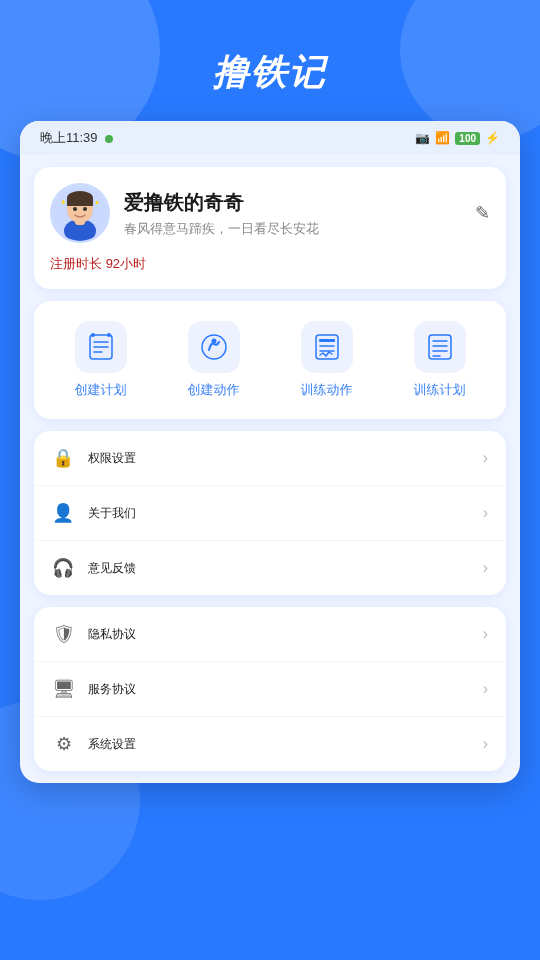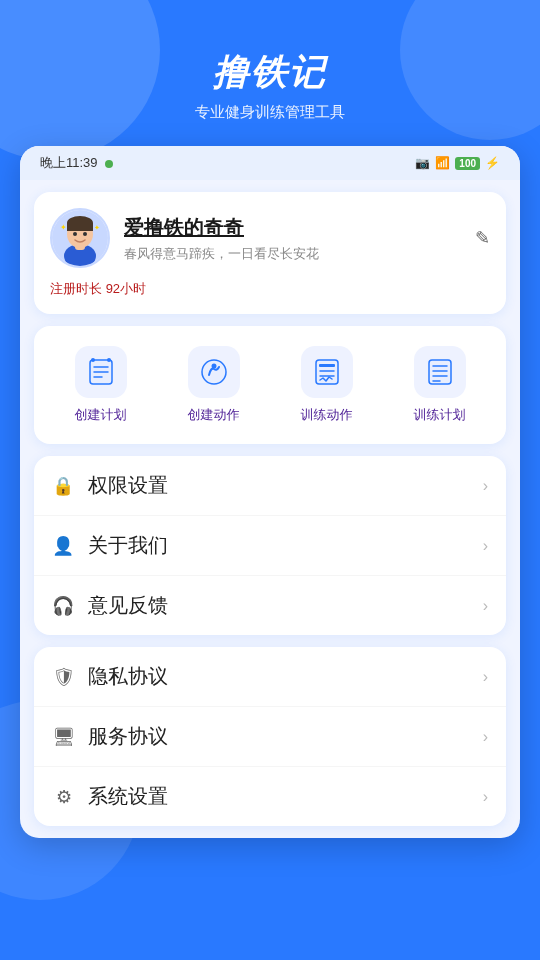--- a/index.html
+++ b/index.html
@@ -128,21 +128,20 @@
     }
     
     .user-text {
       flex: 1;
       padding-left: 14px;
     }
     .user-name {
       font-size: 20px;
       font-weight: 700;
       color: #1a1a1a;
-      text-decoration: underline;
     }
     .user-motto {
       font-size: 13px;
       color: #888;
       margin-top: 4px;
     }
     .edit-icon {
       font-size: 18px;
       color: #666;
       cursor: pointer;
@@ -180,21 +179,21 @@
       height: 52px;
       border-radius: 14px;
       background: #eef2ff;
       display: flex;
       align-items: center;
       justify-content: center;
       font-size: 26px;
     }
     .action-label {
       font-size: 13px;
-      color: #4c1d95;
+      color: #3b82f6;
     }
 
     
     .menu-section {
       background: white;
       margin: 0 14px 12px;
       border-radius: 16px;
       overflow: hidden;
       box-shadow: 0 2px 12px rgba(41,121,255,0.1);
     }
@@ -208,38 +207,37 @@
     .menu-item:last-child { border-bottom: none; }
     .menu-icon {
       width: 24px;
       text-align: center;
       font-size: 18px;
       color: #666;
       margin-right: 12px;
     }
     .menu-text {
       flex: 1;
-      font-size: 20px;
+      font-size: 12px;
       color: #222;
     }
     .menu-arrow {
       color: #bbb;
       font-size: 16px;
     }
   </style>
 </head>
 <body>
 
 <div class="bg-circle-top-left"></div>
 <div class="bg-circle-top-right"></div>
 <div class="bg-circle-bottom-left"></div>
 
 <div class="header">
   <div class="header-title">撸铁记</div>
-  <div class="header-subtitle">专业健身训练管理工具</div>
 </div>
 
 <div class="phone-mockup">
 
   <div class="status-bar">
     <div>
       <span>晚上11:39</span>
       <span class="status-dot"></span>
     </div>
     <div class="status-icons">

